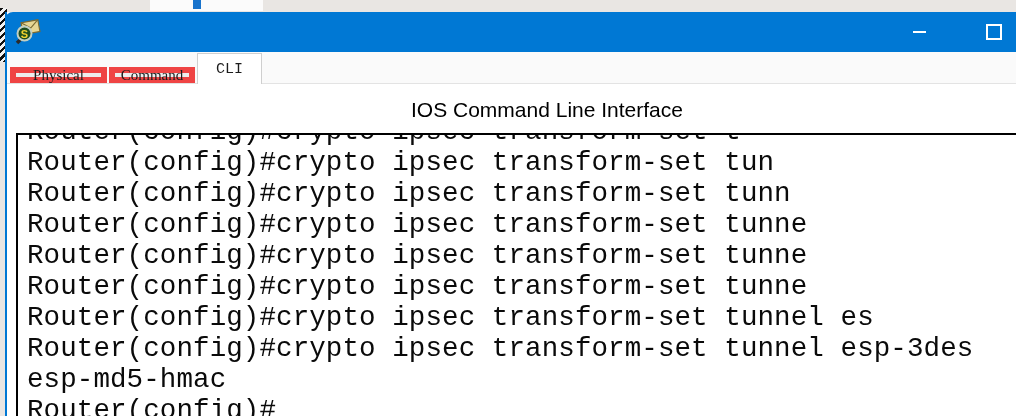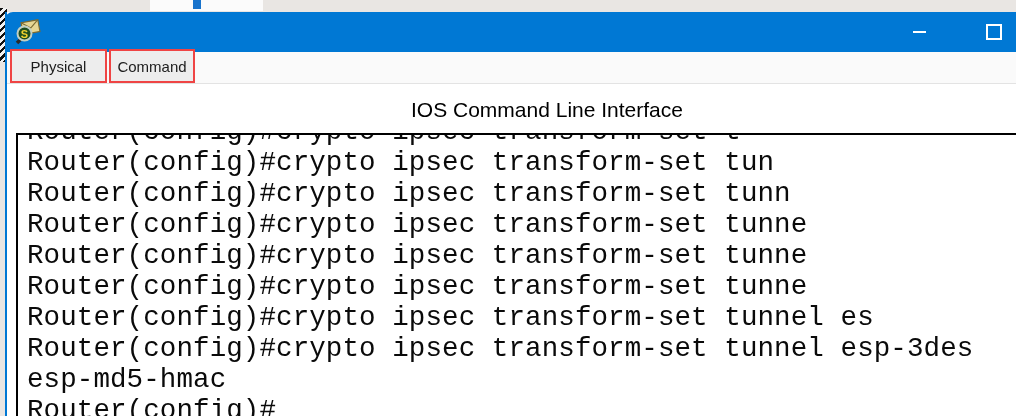--- a/index.html
+++ b/index.html
@@ -36,23 +36,23 @@
   .btn-min{position:absolute;left:908px;top:19px;width:13px;height:2px;background:#ffffff;}
   .btn-max{position:absolute;left:981px;top:12px;width:12px;height:12px;border:2px solid #ffffff;background:transparent;}
 
   
   .tabbar{
     position:absolute;left:0;top:40px;right:0;height:32px;
     background:#fafafa;border-bottom:1px solid #e3e3e3;box-sizing:border-box;
     padding-left:3px;display:flex;align-items:flex-end;
   }
   .tab{
-    box-sizing:border-box;height:34px;display:flex;align-items:center;justify-content:center;
-    font-size:15px;color:#1c1c1c;background:#ededed;border:2px solid #ef4444;
-    margin-right:2px;cursor:pointer;
+    box-sizing:border-box;height:16px;display:flex;align-items:center;justify-content:center;
+    font-size:15px;color:#1c1c1c;background:#ededed;border:6px solid #ef4444;
+    margin-right:2px;cursor:pointer;font-family:Liberation Serif, serif;
   }
   .tab.active{
     background:#ffffff;border:1px solid #cfcfcf;border-bottom:none;height:31px;
     margin-bottom:-1px;z-index:2;
   }
   .tab-physical{width:97px;}
   .tab-config{width:86px;}
   .tab-cli{width:65px;font-family:"Liberation Mono",monospace;font-size:15px;}
 
   
@@ -96,20 +96,21 @@
       </svg>
     </div>
     <div class="window-title">Router0</div>
     <div class="btn-min"></div>
     <div class="btn-max"></div>
   </div>
 
   <div class="tabbar">
     <div class="tab tab-physical">Physical</div>
     <div class="tab tab-config">Command</div>
+    <div class="tab tab-cli active">CLI</div>
   </div>
 
   <div class="content">
     <div class="cli-heading">IOS Command Line Interface</div>
 
     <div class="terminal">
       <div class="term-line clipped">Router(config)#crypto ipsec transform-set t</div>
       <div class="term-line">Router(config)#crypto ipsec transform-set tun</div>
       <div class="term-line">Router(config)#crypto ipsec transform-set tunn</div>
       <div class="term-line">Router(config)#crypto ipsec transform-set tunne</div>

